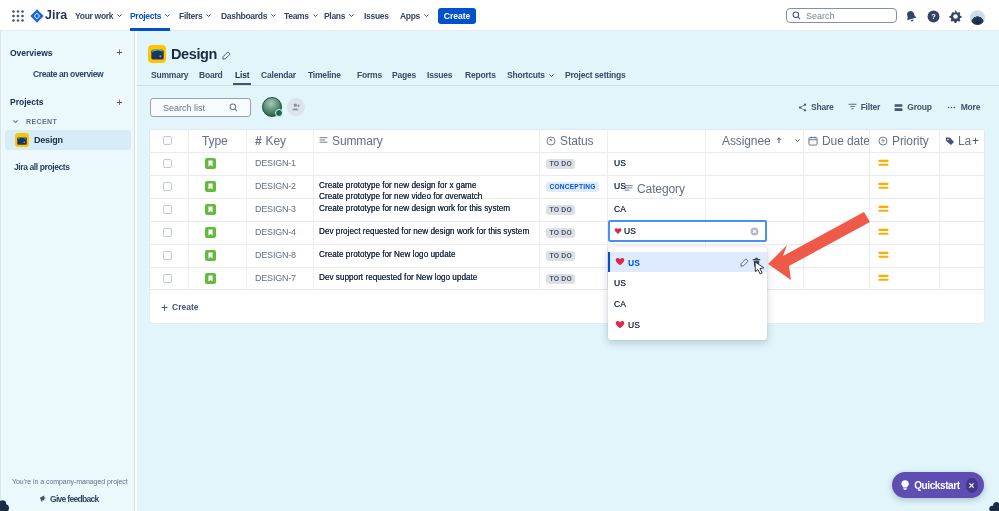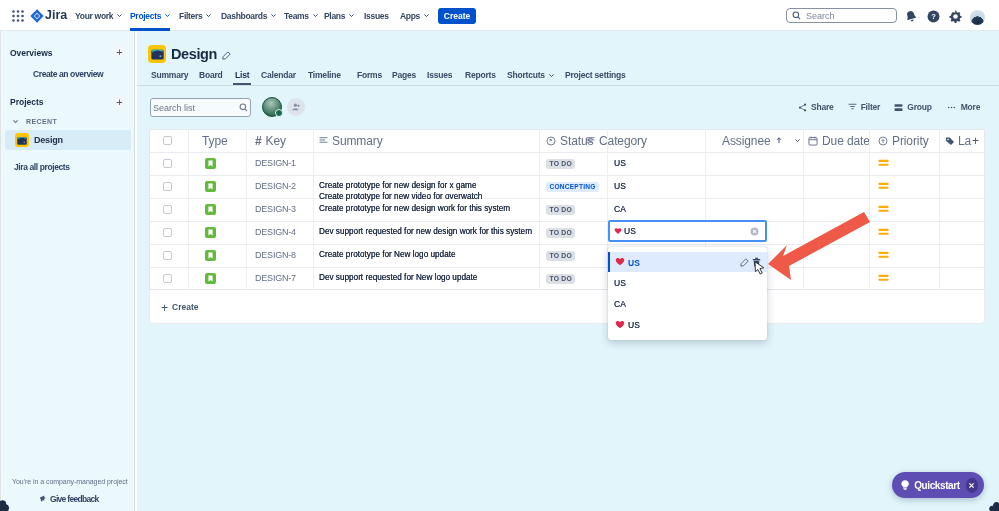--- a/index.html
+++ b/index.html
@@ -140,21 +140,21 @@
 <div class="tab" style="left:392px;">Pages</div>
 <div class="tab" style="left:427px;">Issues</div>
 <div class="tab" style="left:465px;">Reports</div>
 <div class="tab" style="left:507px;display:flex;align-items:center;gap:3px;">Shortcuts <svg class="chev" viewBox="0 0 10 10">
       <path d="M2 3.5 L5 6.5 L8 3.5" stroke="#344563" stroke-width="1.4" fill="none"></path>
     </svg></div>
 <div class="tab" style="left:565px;">Project settings</div>
 <div class="abs" style="left:233px;top:83px;width:18px;height:2px;background:#44546f;"></div>
 <div class="abs" style="left:137px;top:85px;width:862px;height:1px;background:#cfdde3;"></div>
 
-<div class="abs" style="left:150px;top:98px;width:101px;height:19px;border:1px solid #97a0af;border-radius:3px;background:#f6fbfd;display:flex;align-items:center;justify-content:space-between;padding:0 2px;">
+<div class="abs" style="left:150px;top:98px;width:101px;height:19px;border:1px solid #97a0af;border-radius:3px;background:#f6fbfd;display:flex;align-items:center;justify-content:space-between;padding:0 12px;">
   <span style="font-size:9px;color:#6b778c;">Search list</span>
   <svg width="9" height="9" viewBox="0 0 14 14">
       <circle cx="6" cy="6" r="4.3" fill="none" stroke="#6b778c" stroke-width="1.6"></circle>
       <path d="M9.2 9.2 L12.6 12.6" stroke="#6b778c" stroke-width="1.6"></path>
     </svg>
 </div>
 <div class="abs" style="left:262px;top:97px;width:20px;height:20px;border-radius:50%;background:radial-gradient(circle at 45% 30%,#a8c8bb 0%,#6f9c86 35%,#2c6b50 75%,#1d5740 100%);border:1.5px solid #14503c;"></div>
 <div class="abs" style="left:275px;top:109px;width:8px;height:8px;border-radius:50%;background:#17694a;border:1px solid #e0f3fa;"></div>
 <div class="abs" style="left:287px;top:98px;width:18px;height:18px;border-radius:50%;background:#dce3ea;display:flex;align-items:center;justify-content:center;">
   <svg width="10" height="10" viewBox="0 0 16 16">
@@ -190,21 +190,21 @@
 
 <div class="hcell" style="left:202px;">Type</div>
 <div class="hcell" style="left:255px;"><span style="font-weight:700;">#</span> Key</div>
 <div class="hcell" style="left:319px;"><svg width="9" height="9" viewBox="0 0 16 16">
       <path d="M1 3 h14 M1 7 h10 M1 11 h14" stroke="#626f86" stroke-width="1.6"></path>
     </svg> Summary</div>
 <div class="hcell" style="left:546px;"><svg width="10" height="10" viewBox="0 0 16 16">
       <circle cx="8" cy="8" r="6.4" fill="none" stroke="#626f86" stroke-width="1.4"></circle>
       <path d="M5.5 8.2 L8.5 5.5 M8.5 5.5 v3 M8.5 5.5 h-3" stroke="#626f86" stroke-width="1.3" fill="none"></path>
     </svg> Status</div>
-<div class="hcell" style="left:586px;"><svg width="9" height="9" viewBox="0 0 16 16">
+<div class="hcell" style="left:624px;margin-top:48px;"><svg width="9" height="9" viewBox="0 0 16 16">
       <path d="M1 3 h14 M1 7 h14 M1 11 h9" stroke="#626f86" stroke-width="1.6"></path>
     </svg> Category</div>
 <div class="hcell" style="left:722px;text-align:center;">Assignee <svg width="8" height="9" viewBox="0 0 12 12">
       <path d="M6 10 V2 M3 5 L6 2 L9 5" stroke="#44546f" stroke-width="1.5" fill="none"></path>
     </svg></div>
 <div class="hcell" style="left:794px;">
     <svg class="chev" viewBox="0 0 10 10">
       <path d="M2 3.5 L5 6.5 L8 3.5" stroke="#44546f" stroke-width="1.4" fill="none"></path>
     </svg>
   </div>
@@ -275,21 +275,21 @@
 <div class="abs key" style="left:255px;top:158px;">DESIGN-1</div>
 <div class="abs key" style="left:255px;top:181px;">DESIGN-2</div>
 <div class="abs key" style="left:255px;top:204px;">DESIGN-3</div>
 <div class="abs key" style="left:255px;top:227px;">DESIGN-4</div>
 <div class="abs key" style="left:255px;top:250px;">DESIGN-8</div>
 <div class="abs key" style="left:255px;top:273px;">DESIGN-7</div>
 
 <div class="abs sum" style="left:319px;top:158px;margin-top:34px;">Create prototype for new video for overwatch</div>
 <div class="abs sum" style="left:319px;top:181px;">Create prototype for new design for x game</div>
 <div class="abs sum" style="left:319px;top:204px;">Create prototype for new design work for this system</div>
-<div class="abs sum" style="left:319px;top:227px;">Dev support requested for new design work for this system</div>
+<div class="abs sum" style="left:319px;top:227px;">Dev project requested for new design work for this system</div>
 <div class="abs sum" style="left:319px;top:250px;">Create prototype for New logo update</div>
 <div class="abs sum" style="left:319px;top:273px;">Dev support requested for New logo update</div>
 
 <div class="abs pill todo" style="left:546px;top:159px;">TO DO</div>
 <div class="abs pill conc" style="left:546px;top:182px;">CONCEPTING</div>
 <div class="abs pill todo" style="left:546px;top:205px;">TO DO</div>
 <div class="abs pill todo" style="left:546px;top:228px;">TO DO</div>
 <div class="abs pill todo" style="left:546px;top:251px;">TO DO</div>
 <div class="abs pill todo" style="left:546px;top:274px;">TO DO</div>
 

